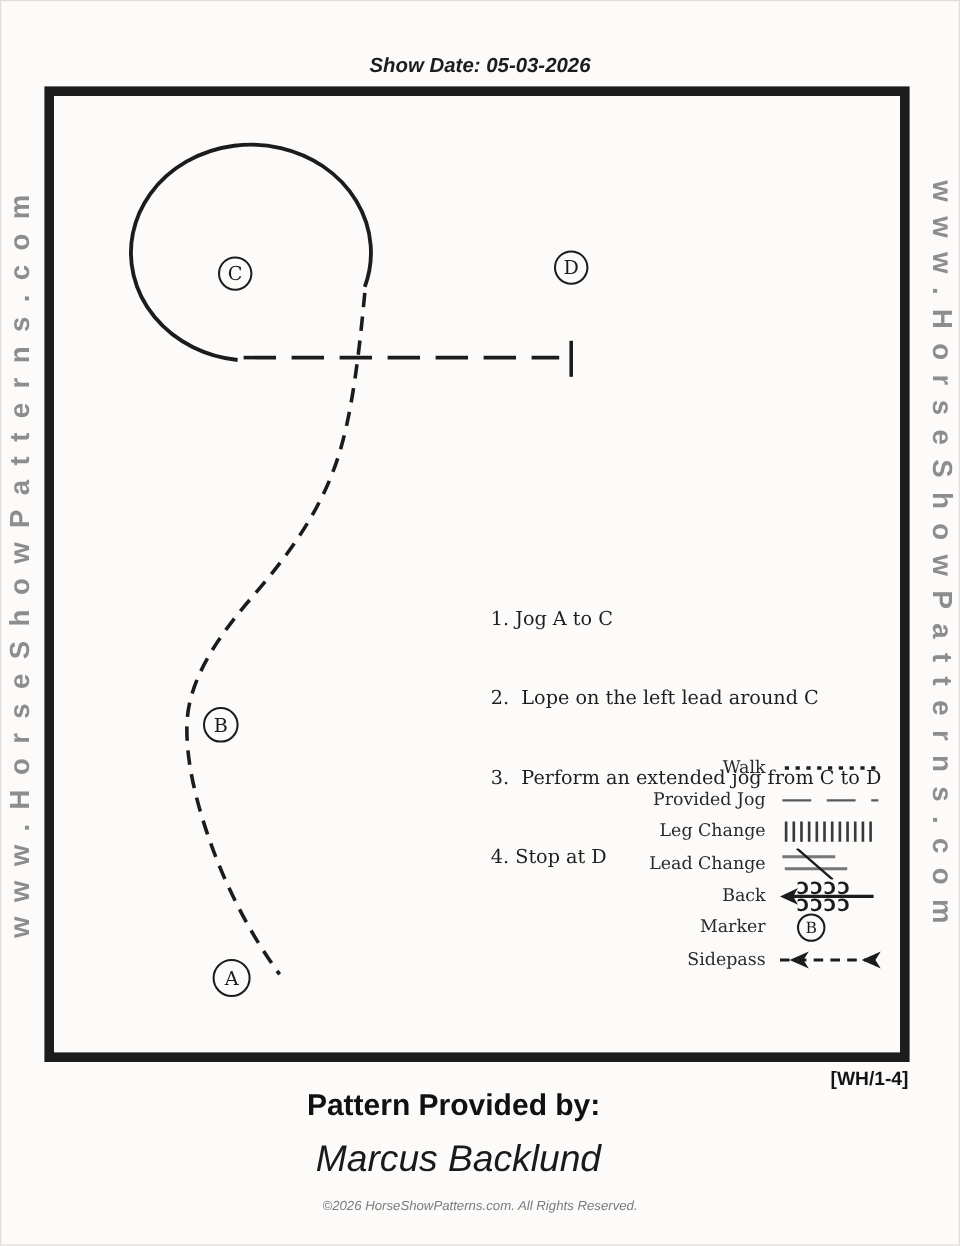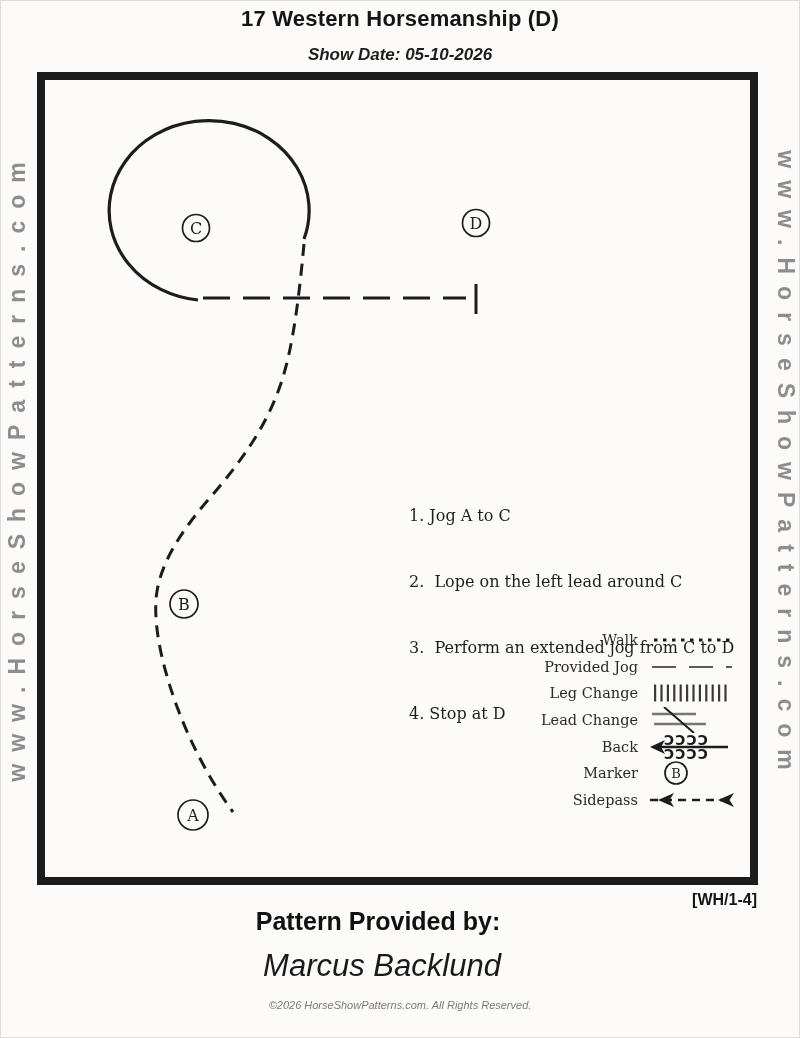--- a/index.html
+++ b/index.html
@@ -60,22 +60,21 @@
   text.legmark{font-family:"DejaVu Serif",serif;font-size:13px;fill:#1c1c1c;}
 </style>
 </head>
 <body>
 
 <div class="page">
 
   <div class="side-text left">www.HorseShowPatterns.com</div>
   <div class="side-text right">www.HorseShowPatterns.com</div>
 
-  <div class="title">17 Western Horsemanship (D)</div>
-  <div class="subtitle">Show Date: 05-10-2026</div>
+  <div class="subtitle">Show Date: 05-03-2026</div>
 
   <div class="arena">
 
     <svg class="diagram" viewBox="0 0 705 797">
 
       <path d="M 153 220 A 100 90 0 1 1 259 159" fill="none" stroke="#1c1c1c" stroke-width="3.2"></path>
 
       <line x1="158" y1="218" x2="421" y2="218" stroke="#1c1c1c" stroke-width="3" stroke-dasharray="27,13"></line>
       <line x1="431" y1="204" x2="431" y2="234" stroke="#1c1c1c" stroke-width="3"></line>
 

